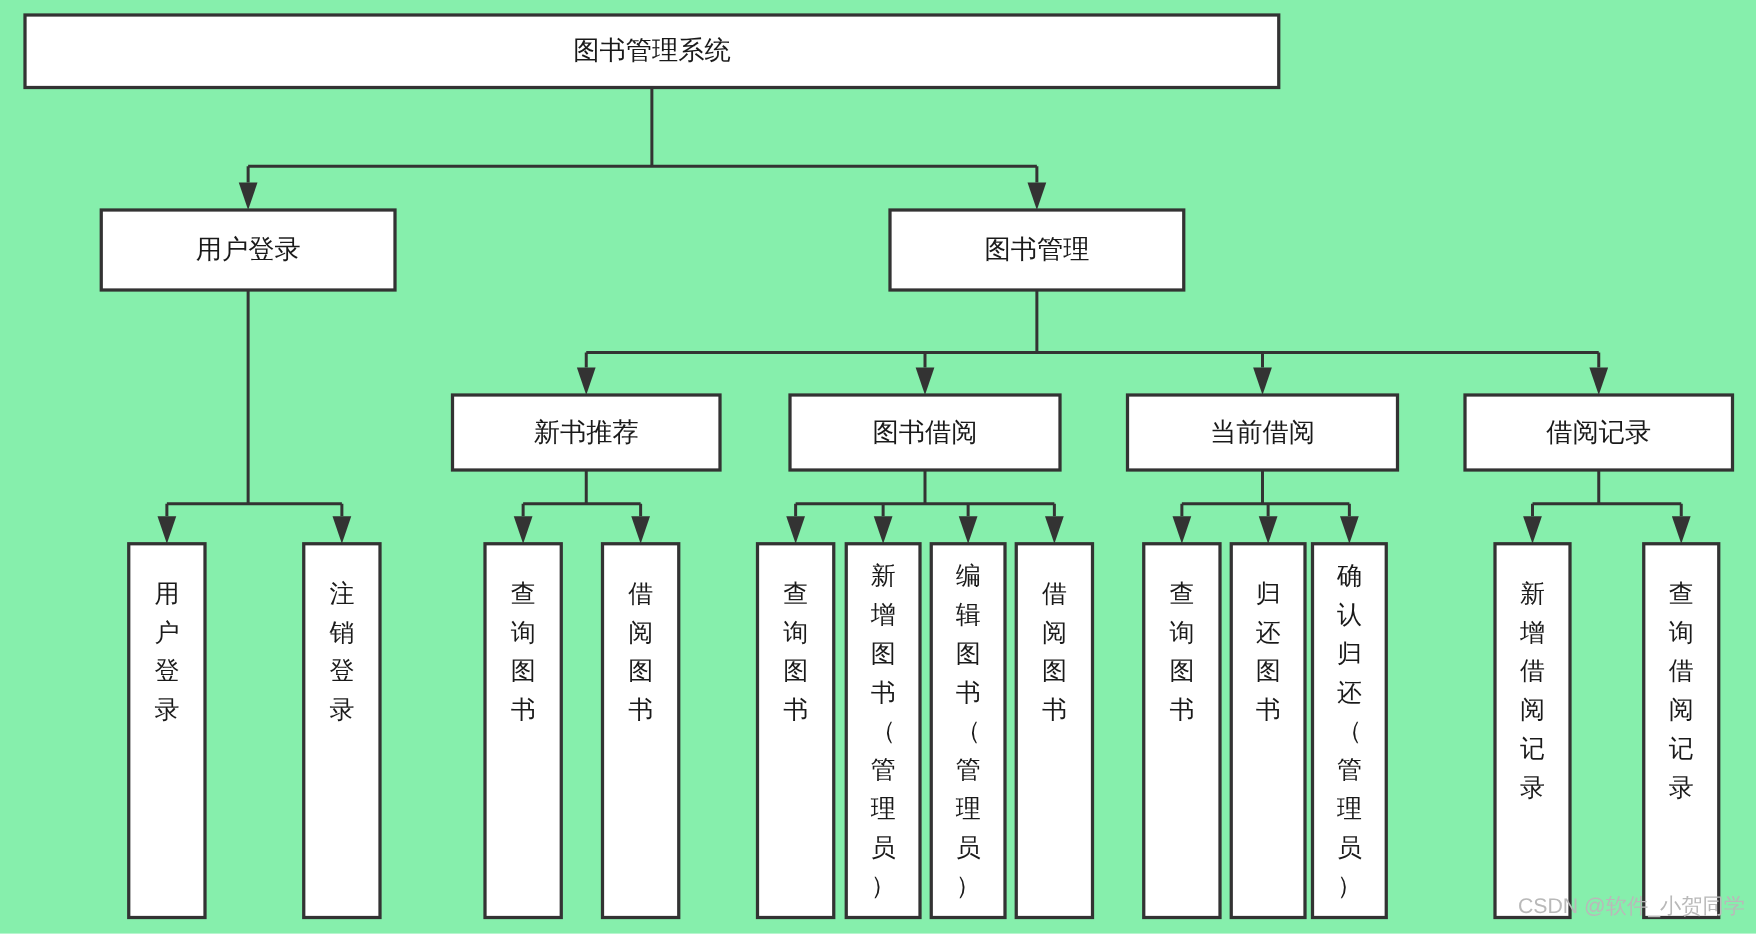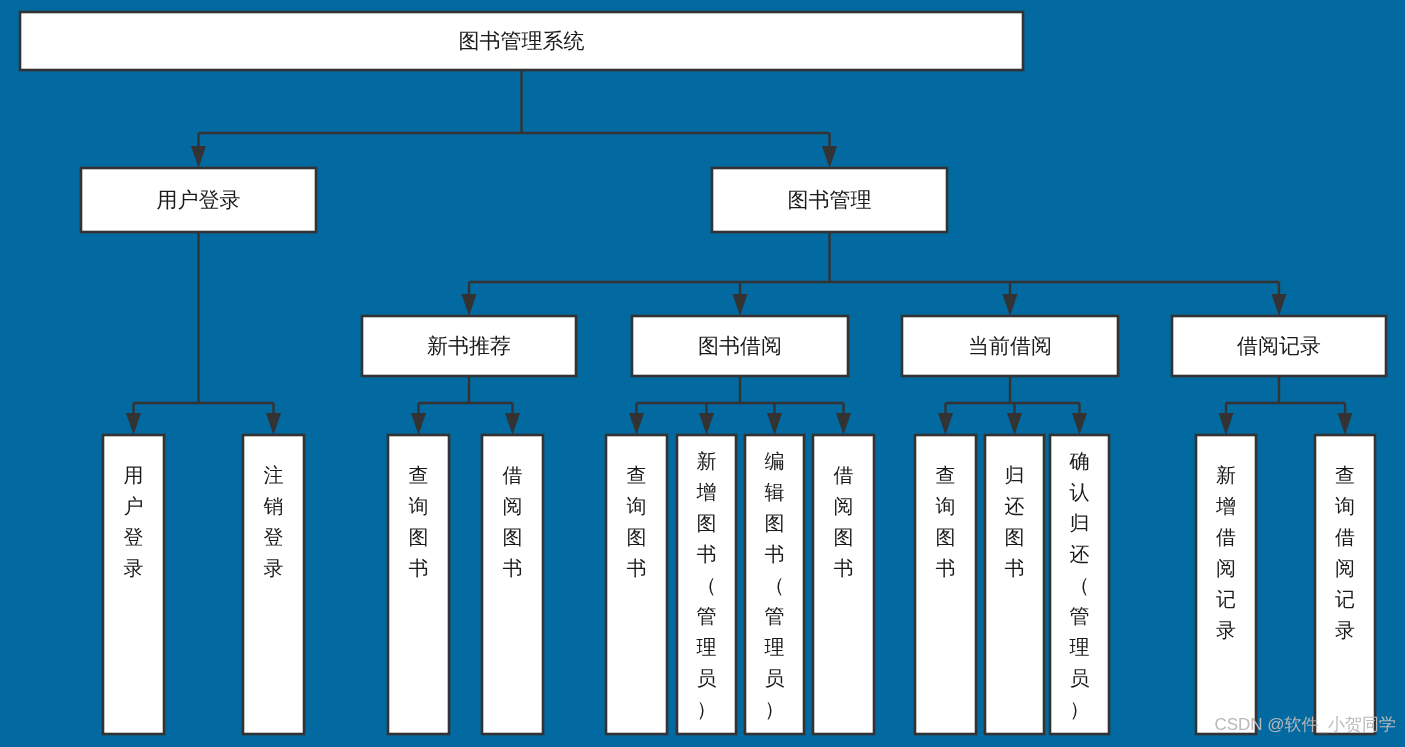--- a/index.html
+++ b/index.html
@@ -7,21 +7,21 @@
     padding: 0;
     background: #ffffff;
   }
   body {
     font-family: "Liberation Sans", "DejaVu Sans", sans-serif;
   }
   #diagram-root {
     position: relative;
     width: 1405px;
     height: 747px;
-    background: #0369a1;
+    background: #86efac;
     overflow: hidden;
   }
   svg.flow-canvas {
     position: absolute;
     left: 0;
     top: 0;
     width: 1405px;
     height: 747px;
   }
   .node-box {

